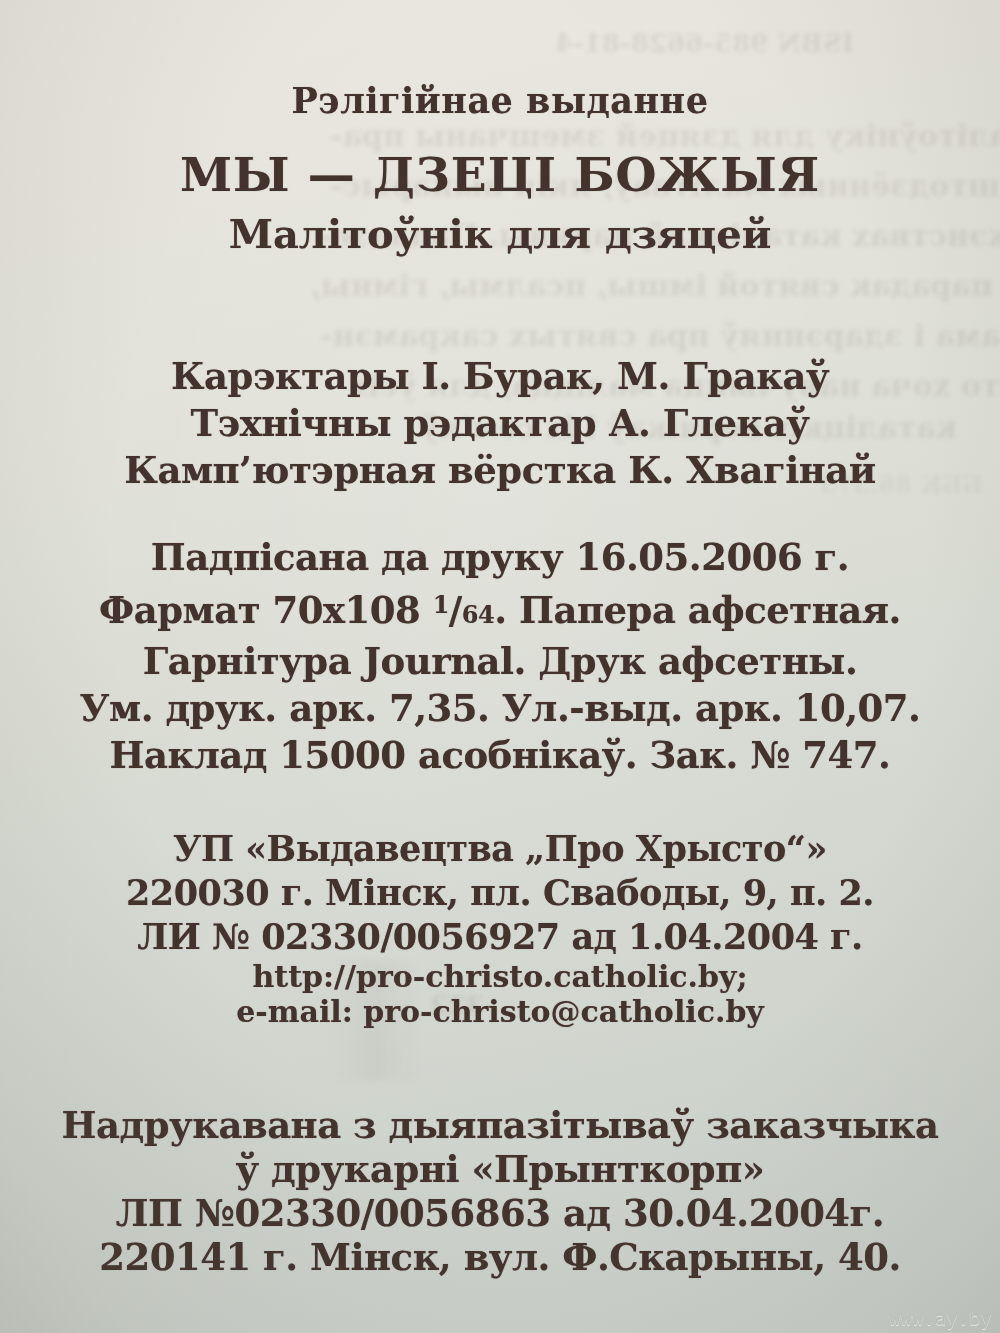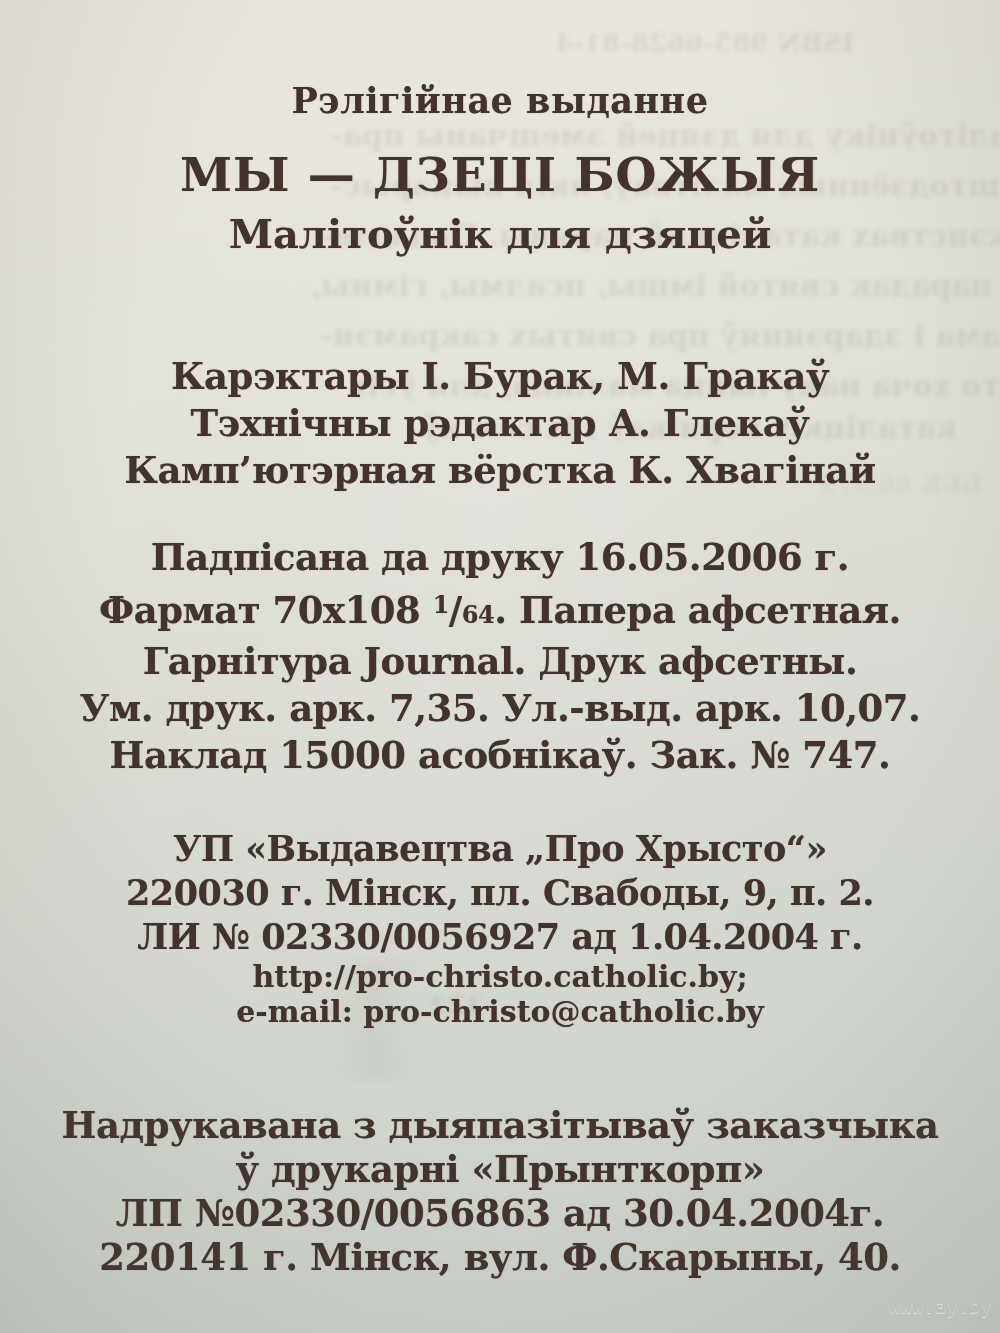--- a/index.html
+++ b/index.html
@@ -33,21 +33,21 @@
   .book-title    { margin-top: 26px; font-size: 47px; letter-spacing: 1px; }
   .book-subtitle { margin-top: 8px;  font-size: 40px; }
   .staff         { margin-top: 96px; font-size: 37px; line-height: 47px; letter-spacing: -0.5px; }
   .print-block   { margin-top: 40px; font-size: 37px; line-height: 47px; letter-spacing: -0.5px; }
   .pub-block     { margin-top: 48px; font-size: 35px; line-height: 44px; letter-spacing: -0.5px; }
   .pub-block .net-line { font-size: 30px; line-height: 35px; letter-spacing: 0; }
   .printer-block { margin-top: 74px; font-size: 37px; line-height: 44px; letter-spacing: -0.5px; }
   .frac-sup { font-size: 24px; vertical-align: 10px; }
   .frac-sub { font-size: 24px; }
   .watermark {
-    position: absolute; right: 8px; bottom: 16px;
+    position: absolute; right: 8px; bottom: 4px;
     font-family: "DejaVu Sans Mono", "Liberation Mono", monospace;
     font-size: 19px; color: #b9beb7;
     text-shadow: 0 1px 0 rgba(255,255,255,0.6);
   }
   .bleed {
     position: absolute;
     transform: scaleX(-1);
     filter: blur(2.3px);
     opacity: 0.13;
     color: #6e675a;

